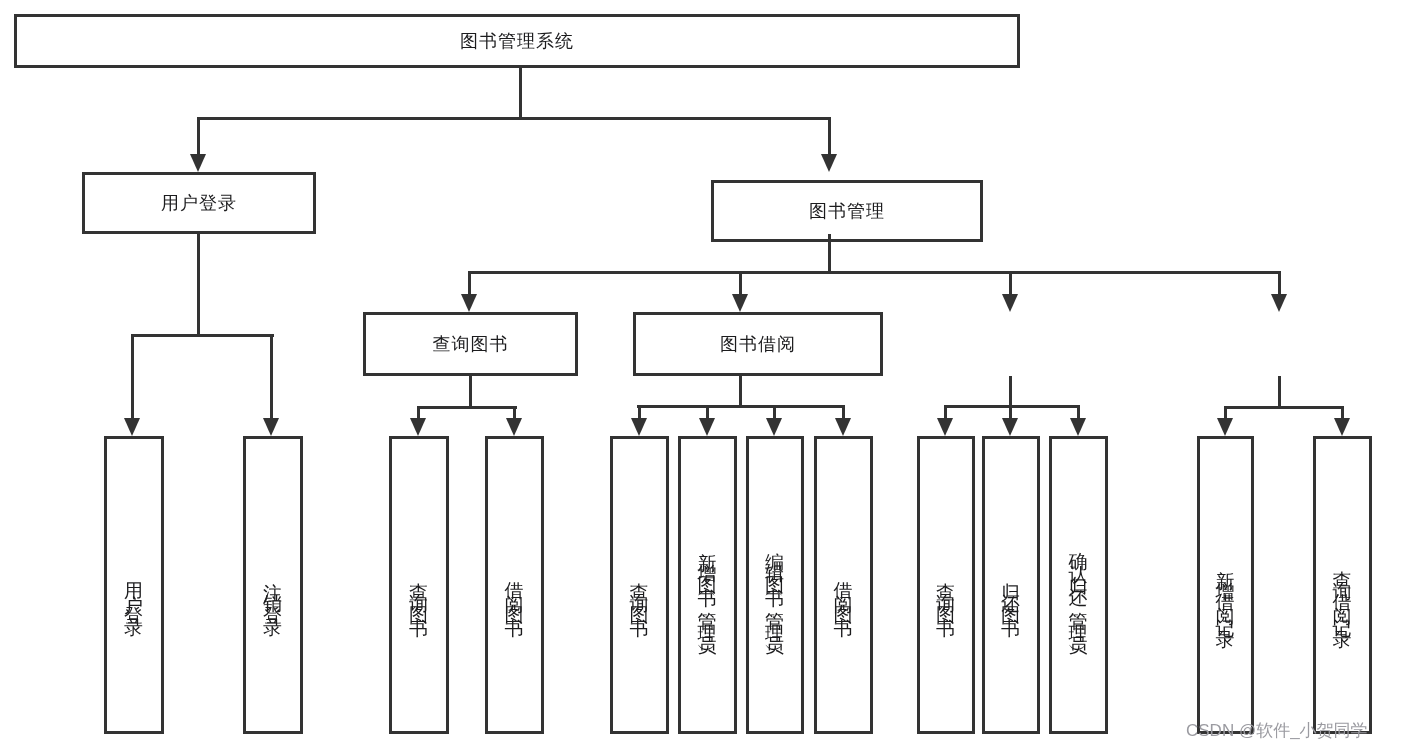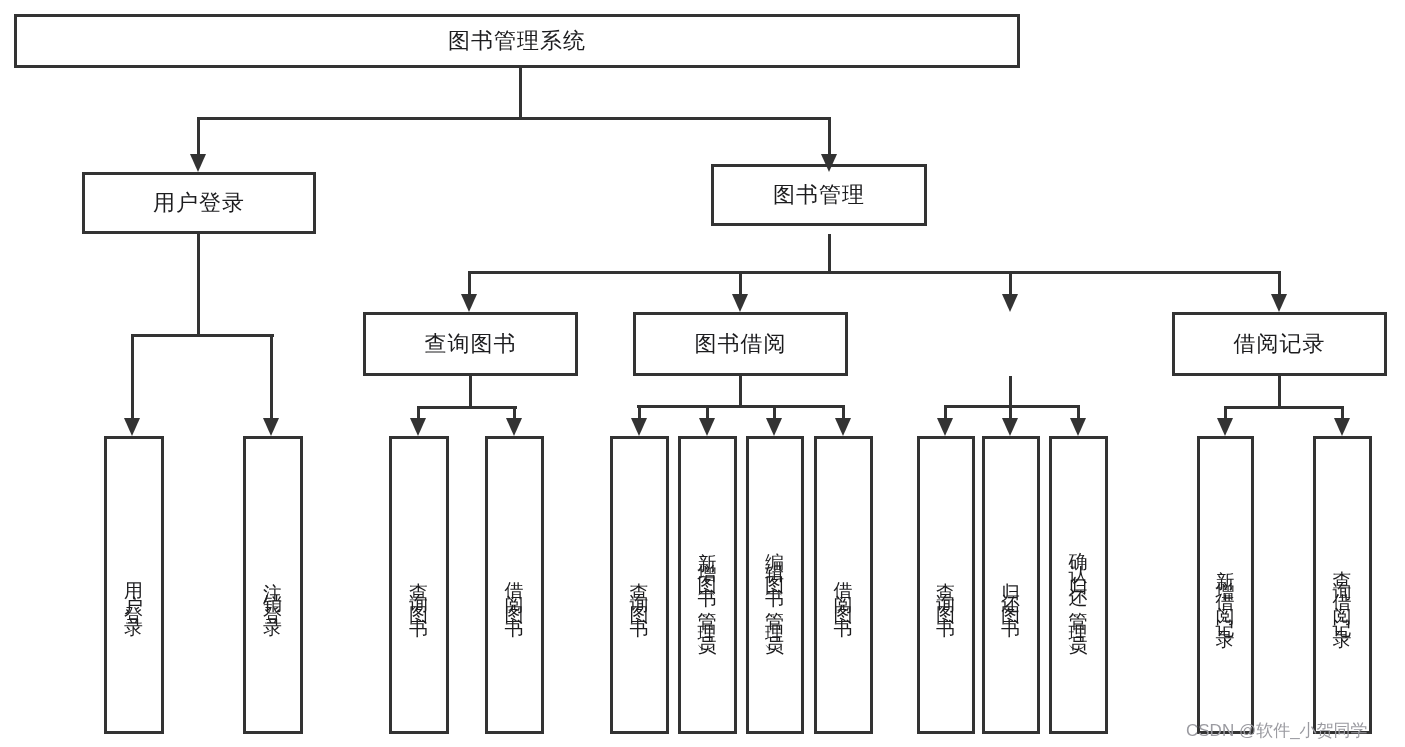--- a/index.html
+++ b/index.html
@@ -20,21 +20,21 @@
   }
   .box {
     position: absolute;
     border: 3px solid var(--line);
     background: var(--background);
     display: flex;
     align-items: center;
     justify-content: center;
   }
   .hlabel {
-    font-size: 22px;
+    font-size: 18px;
     color: var(--text);
     letter-spacing: 1px;
     white-space: nowrap;
   }
   .vbox .vlabel {
     writing-mode: vertical-rl;
     text-orientation: mixed;
     font-size: 19px;
     letter-spacing: 12px;
     color: var(--text);
@@ -67,32 +67,29 @@
 
 <div id="canvas">
 
   <div class="box" style="left:14px; top:14px; width:1006px; height:54px;">
     <span class="hlabel">图书管理系统</span>
   </div>
 
   <div class="box" style="left:82px; top:172px; width:234px; height:62px;">
     <span class="hlabel">用户登录</span>
   </div>
-  <div class="box" style="left:711px; top:164px; width:216px; height:62px;">
+  <div class="box" style="left:711px; top:180px; width:272px; height:62px;">
     <span class="hlabel">图书管理</span>
   </div>
 
   <div class="box" style="left:363px; top:312px; width:215px; height:64px;">
     <span class="hlabel">查询图书</span>
   </div>
-  <div class="box" style="left:633px; top:312px; width:215px; height:64px;">
+  <div class="box" style="left:633px; top:312px; width:250px; height:64px;">
     <span class="hlabel">图书借阅</span>
-  </div>
-  <div class="box" style="left:1172px; top:312px; width:215px; height:64px;">
-    <span class="hlabel">借阅记录</span>
   </div>
 
   <div class="box vbox" style="left:104px; top:436px; width:60px; height:298px;">
     <span class="vlabel">用户登录</span>
   </div>
   <div class="box vbox" style="left:243px; top:436px; width:60px; height:298px;">
     <span class="vlabel">注销登录</span>
   </div>
 
   <div class="box vbox" style="left:389px; top:436px; width:60px; height:298px;">

